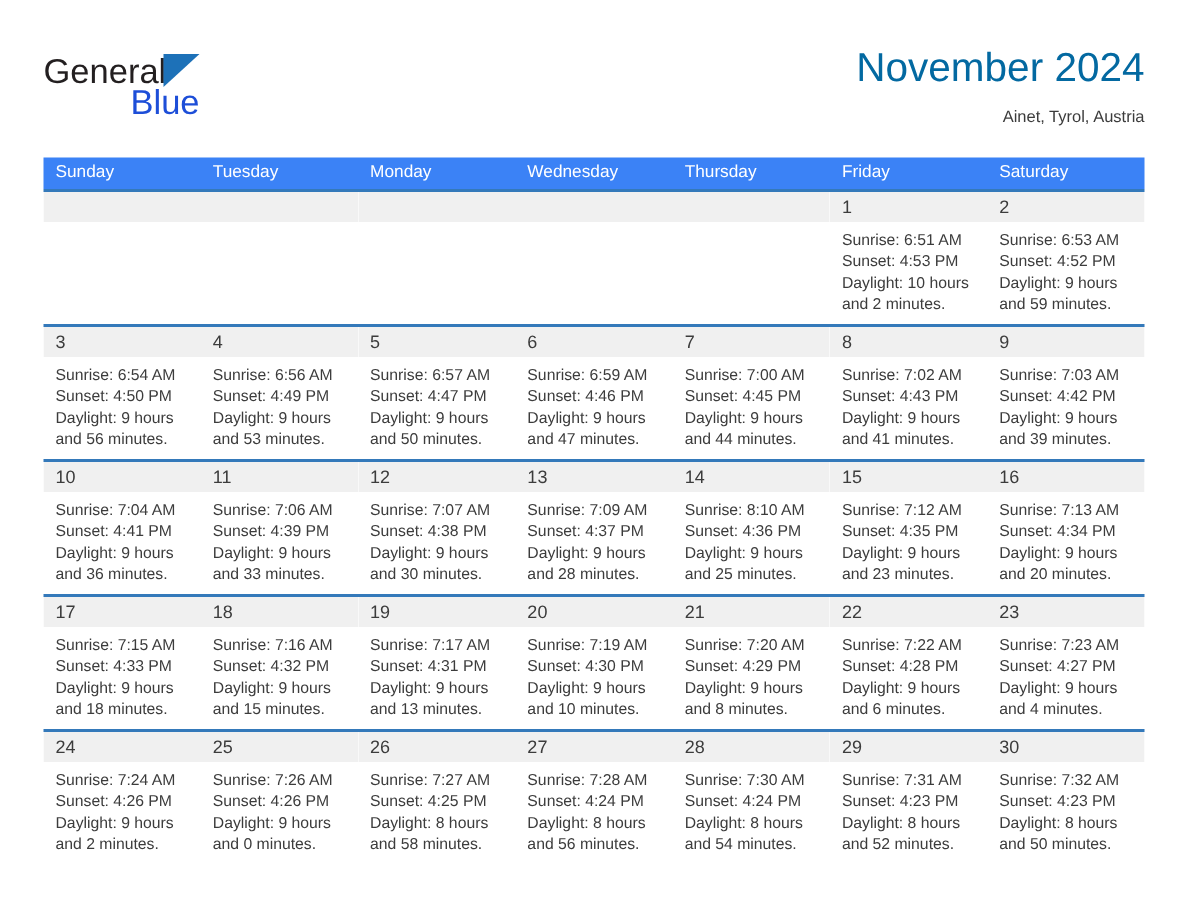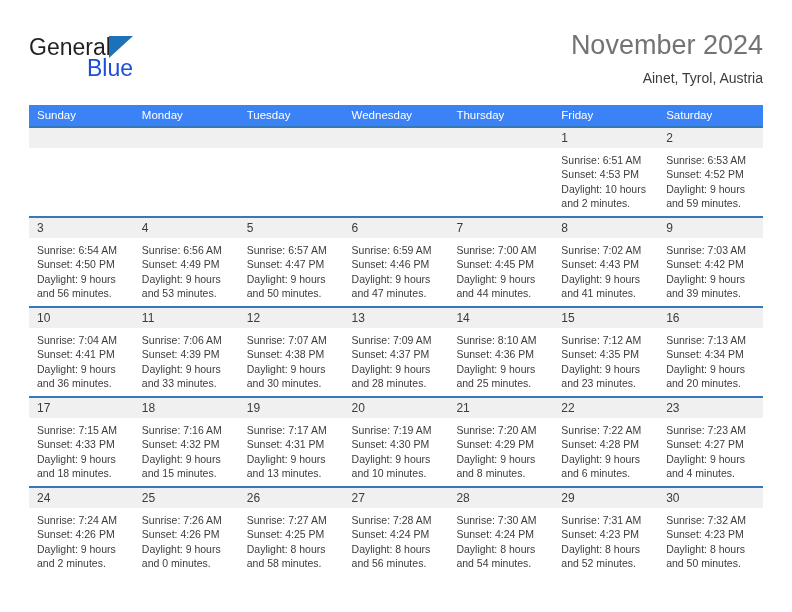--- a/index.html
+++ b/index.html
@@ -63,26 +63,26 @@
     margin-top: -3px;
   }
   .title-wrap {
     position: absolute;
     right: 0;
     top: 0;
     text-align: right;
   }
   .cal-title {
     font-size: 27px;
-    color: #737373;
+    color: #0369a1;
     line-height: 34px;
     white-space: nowrap;
   }
   .cal-subtitle {
-    font-size: 14px;
+    font-size: 11px;
     color: #3c3c3c;
     line-height: 20px;
     margin-top: 6px;
     white-space: nowrap;
   }
 
   
   .calendar {
     position: absolute;
     left: 29px;
@@ -157,22 +157,22 @@
       <div class="cal-title">November 2024</div>
       <div class="cal-subtitle">Ainet, Tyrol, Austria</div>
     </div>
 
   </div>
 
   <div class="calendar">
 
     <div class="weekhead">
       <div class="wh">Sunday</div>
+      <div class="wh">Tuesday</div>
       <div class="wh">Monday</div>
-      <div class="wh">Tuesday</div>
       <div class="wh">Wednesday</div>
       <div class="wh">Thursday</div>
       <div class="wh">Friday</div>
       <div class="wh">Saturday</div>
     </div>
 
     <div id="weeks-container">
         <div class="week first">
           <div class="cell empty">
             <div class="daynum"></div>

